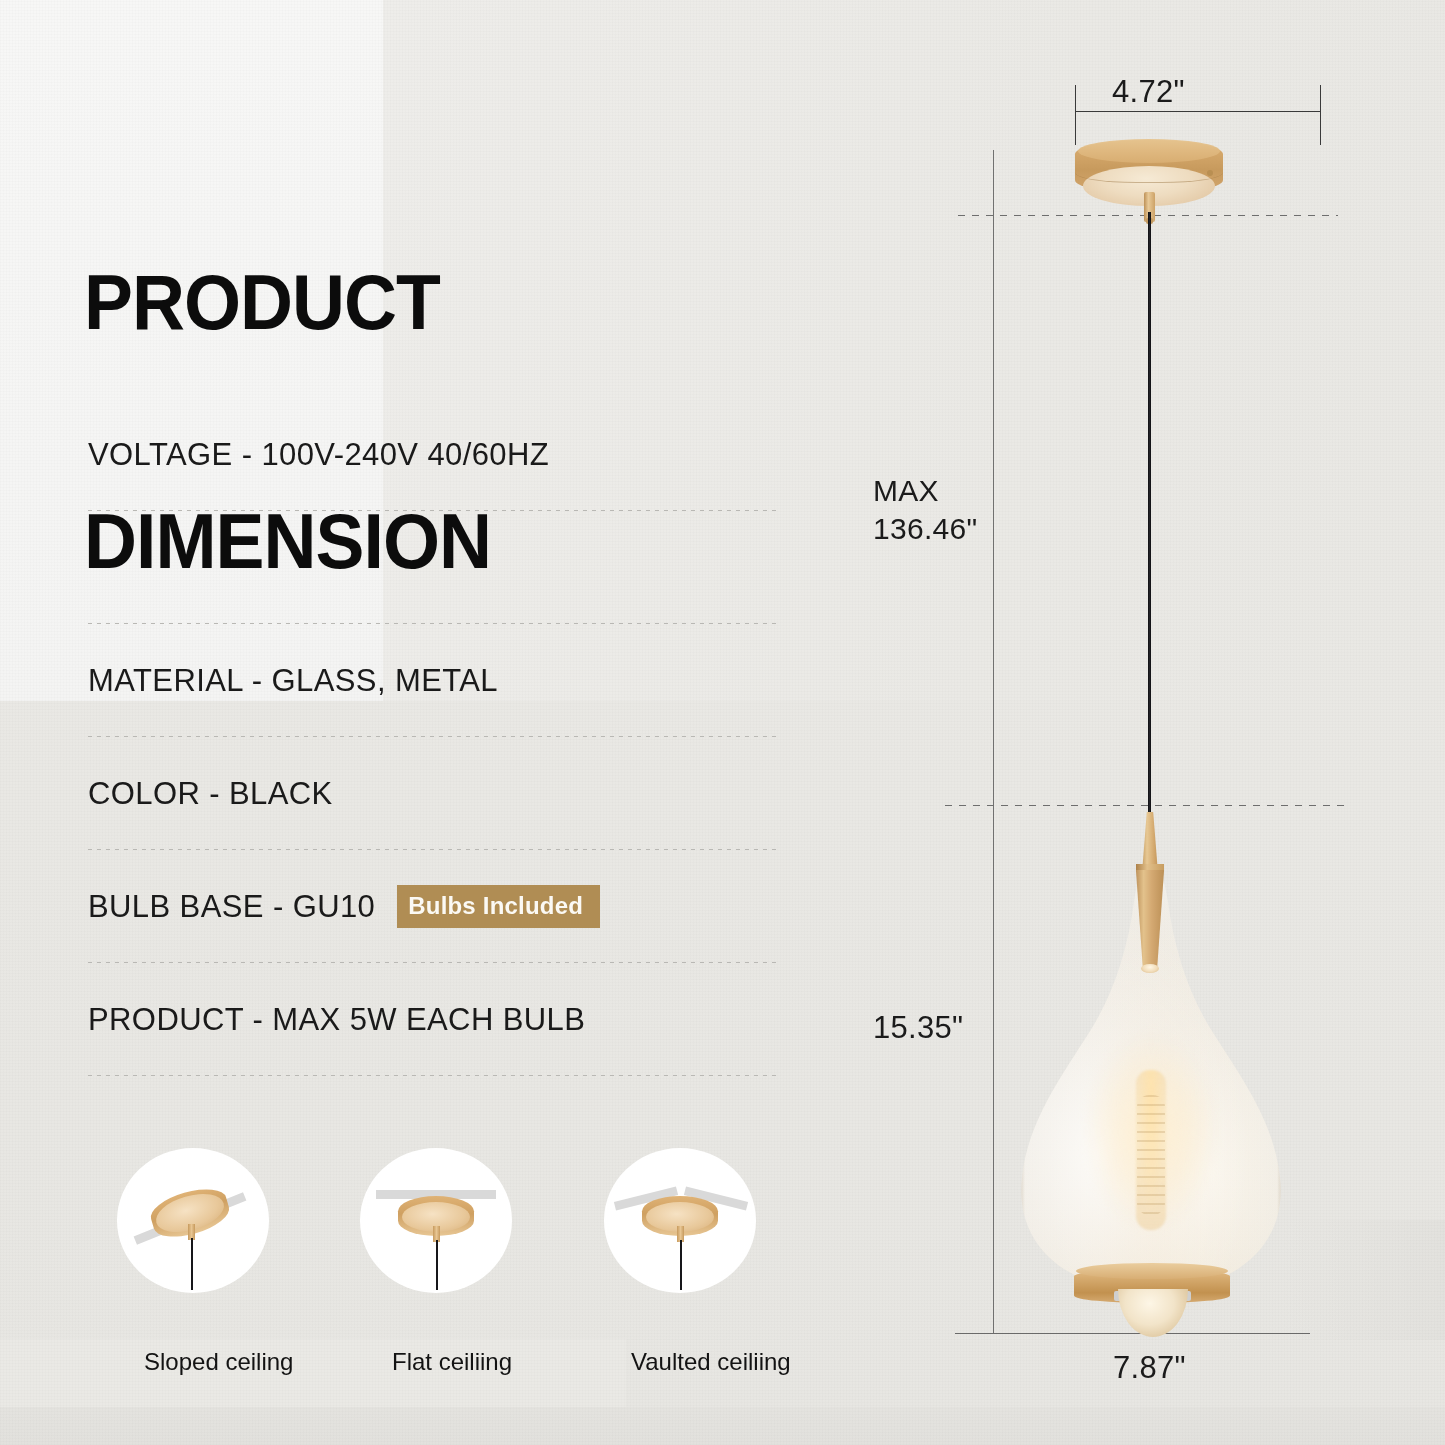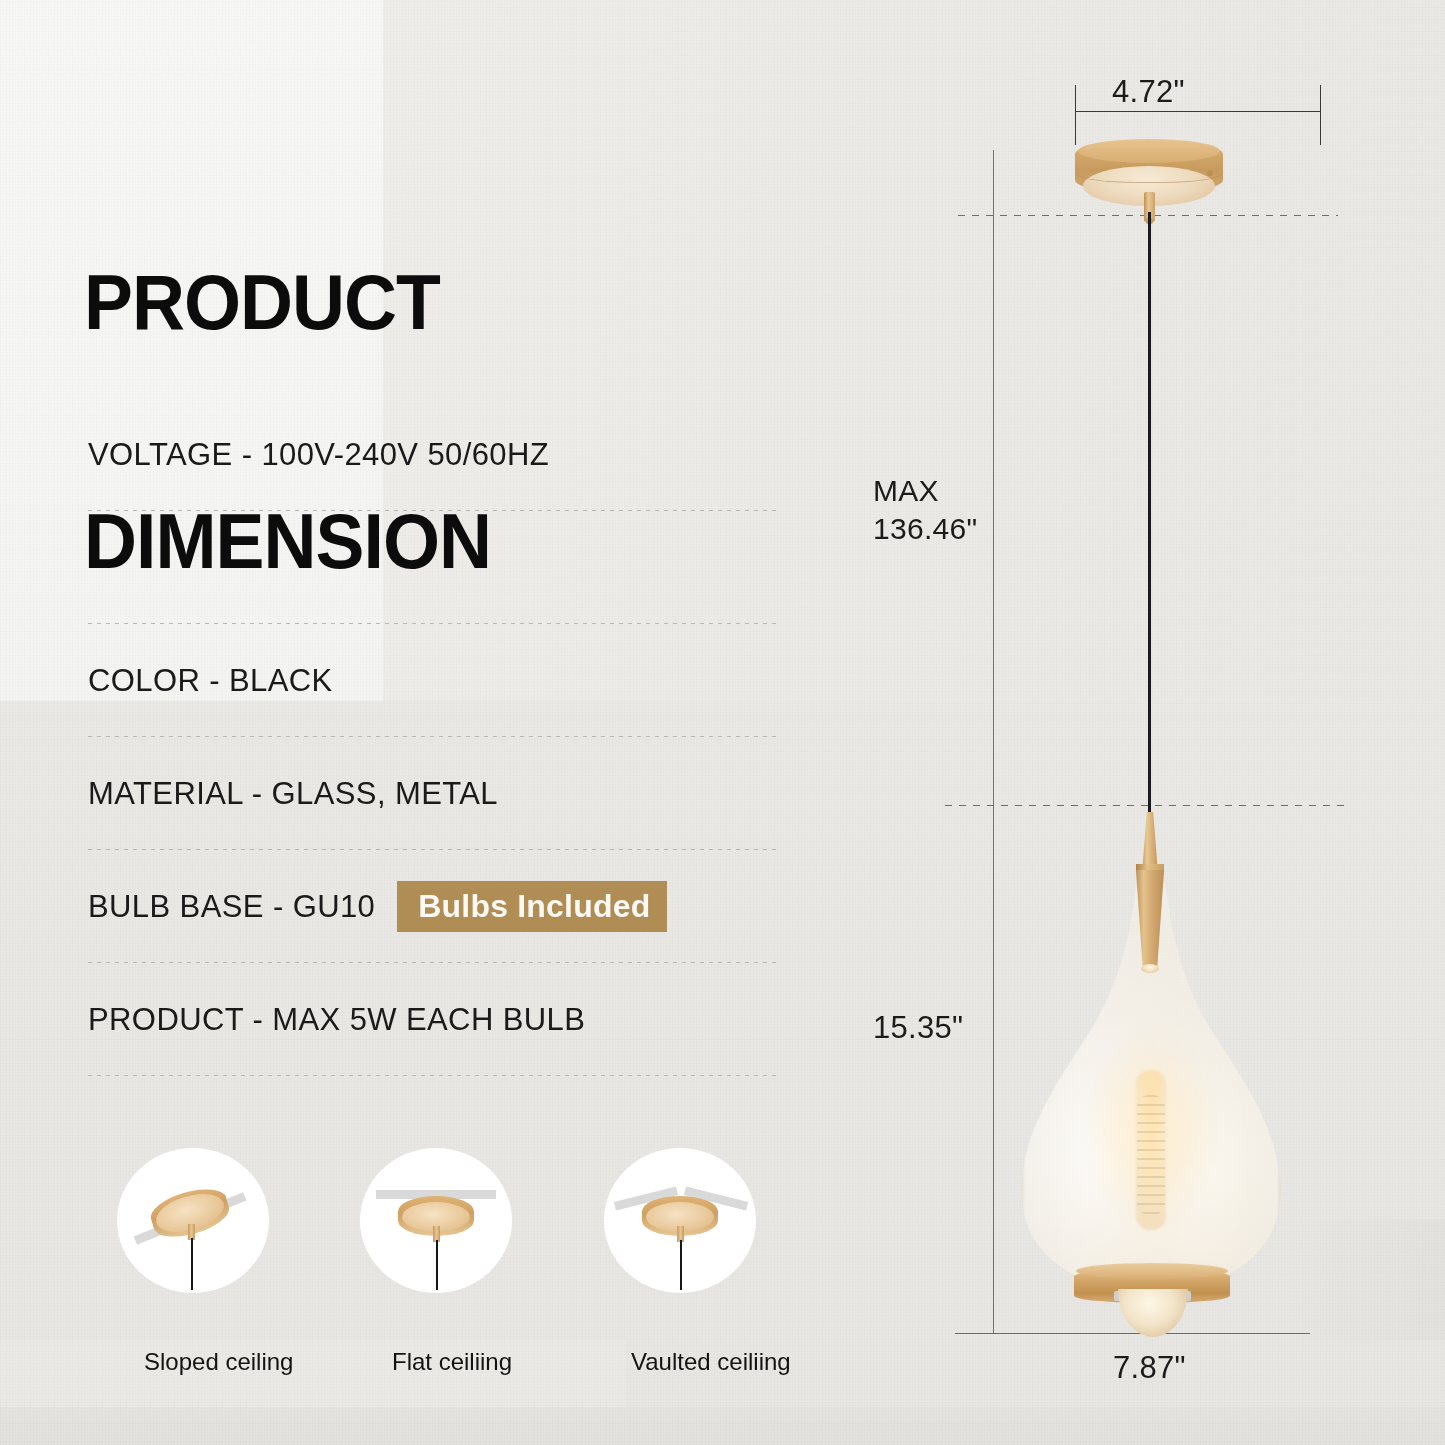--- a/index.html
+++ b/index.html
@@ -78,24 +78,24 @@
   .spec-sep{
     position:absolute;left:0;right:0;bottom:0;height:1px;
     background-image:linear-gradient(90deg,#b9b8b4 0 4px,rgba(0,0,0,0) 4px 9px);
     background-size:9px 1px;background-repeat:repeat-x;
   }
   .badge{
     display:inline-block;
     margin-left:22px;
     background:#b08d54;
     color:#fbf9f4;
-    font-size:32px;
+    font-size:24px;
     font-weight:bold;
     letter-spacing:.2px;
-    padding:9px 17px 10px 21px;
+    padding:9px 17px 10px 11px;
     white-space:nowrap;
     line-height:1;
   }
 
   
   .ceilings{position:absolute;left:112px;top:1148px;width:700px;}
   .ceil{
     position:absolute;top:0;width:162px;
   }
   .ceil .oval{
@@ -304,35 +304,35 @@
   <div class="noise"></div>
 
   <div class="title">
     <span>PRODUCT</span>
     <span>DIMENSION</span>
   </div>
 
   <div class="specs">
 
     <div class="spec-row">
-      <span class="txt">VOLTAGE - 100V-240V 50/60HZ</span>
-      <span class="spec-sep"></span>
-    </div>
-
-    <div class="spec-row">
+      <span class="txt">VOLTAGE - 100V-240V 40/60HZ</span>
+      <span class="spec-sep"></span>
+    </div>
+
+    <div class="spec-row">
+      <span class="spec-sep"></span>
+    </div>
+
+    <div class="spec-row">
+      <span class="txt">MATERIAL  - GLASS, METAL</span>
       <span class="spec-sep"></span>
     </div>
 
     <div class="spec-row">
       <span class="txt">COLOR  -  BLACK</span>
-      <span class="spec-sep"></span>
-    </div>
-
-    <div class="spec-row">
-      <span class="txt">MATERIAL  - GLASS, METAL</span>
       <span class="spec-sep"></span>
     </div>
 
     <div class="spec-row">
       <span class="txt">BULB BASE  - GU10</span>
       <span class="badge">Bulbs Included</span>
       <span class="spec-sep"></span>
     </div>
 
     <div class="spec-row">

